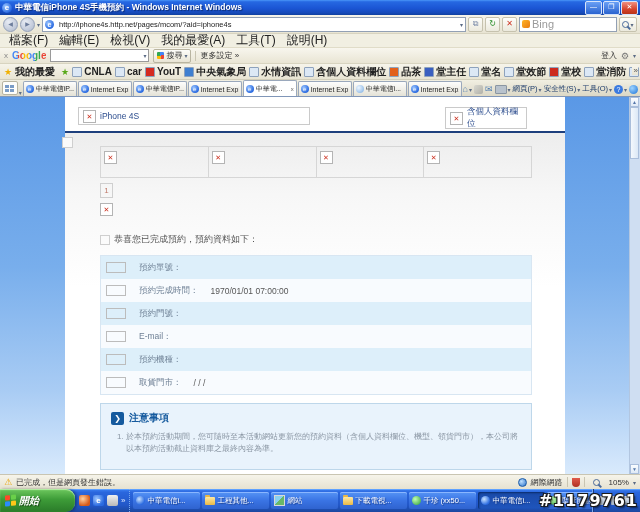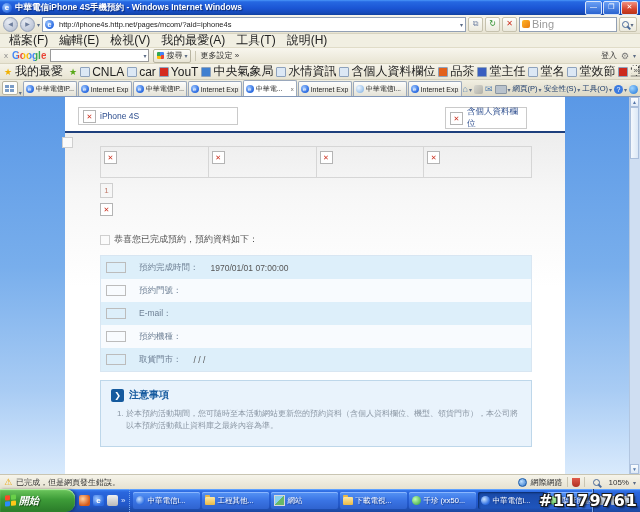--- a/index.html
+++ b/index.html
@@ -42,21 +42,21 @@
   .gmore{font-size:8px;color:#333;}
   .gdiv{width:1px;height:10px;background:#c9c5b2;}
   .gspacer{flex:1;}
   .gsignin{font-size:8px;color:#333;}
   .gear{font-size:9px;color:#777;line-height:10px;}
 
   
   .favbar{height:15px;display:flex;align-items:center;background:linear-gradient(180deg,#f6f4ea,#e8e4d3);padding:0 4px;gap:3px;border-bottom:1px solid #d2ceba;overflow:hidden;position:relative;flex:0 0 auto;}
   .star{color:#f0b000;font-size:9px;}
   .star.green{color:#58a818;}
-  .fav-label{font-size:12px;color:#222;white-space:nowrap;}
+  .fav-label{font-size:10px;color:#222;white-space:nowrap;font-weight:bold;}
   .favdiv{width:1px;height:10px;background:#c9c5b2;}
   .fav-item{display:flex;align-items:center;gap:2px;white-space:nowrap;}
   .fav-icon{width:8px;height:8px;border-radius:1px;border:1px solid #8ea2bc;background:#dce8f5;flex:0 0 auto;}
   .fav-overflow{position:absolute;right:2px;top:2px;font-size:8px;color:#555;background:inherit;padding-left:2px;}
 
   
   .tabbar{height:16px;display:flex;align-items:flex-end;background:linear-gradient(180deg,#f1efe2,#dcd8c6);padding:0 2px;gap:1px;border-bottom:1px solid #8096b8;flex:0 0 auto;}
   .qtab{width:14px;height:12px;border:1px solid #b8b4a0;border-radius:2px;background:#fdfdfa;display:grid;grid-template-columns:4px 4px;grid-gap:1px;justify-content:center;align-content:center;margin-bottom:1px;}
   .qtab span{width:4px;height:3px;background:#7a9cc6;}
   .tab{width:49px;height:14px;border:1px solid #9aa8bc;border-bottom:none;border-radius:2px 2px 0 0;background:linear-gradient(#fdfdfc,#e4e2d6);display:flex;align-items:center;gap:2px;padding:0 2px;overflow:hidden;}
@@ -75,21 +75,21 @@
 
   
   .viewport{flex:1;position:relative;background:linear-gradient(180deg,#5a98e6 0%,#78aeec 45%,#a9ccf4 78%,#d9eafc 100%);overflow:hidden;}
   .vscroll{position:absolute;right:0;top:0;bottom:0;width:10px;background:#cfdef2;border-left:1px solid #b2c6e0;}
   .varrow{position:absolute;left:0;width:9px;height:10px;background:linear-gradient(#fbfdff,#dfe9f6);border:1px solid #aabedb;box-sizing:border-box;text-align:center;font-size:5px;color:#5577aa;line-height:9px;}
   .vthumb{position:absolute;left:0;top:10px;width:9px;height:52px;background:linear-gradient(90deg,#f4f8fd,#dce8f6);border:1px solid #aabedb;box-sizing:border-box;}
 
   .content-col{position:absolute;left:65px;width:500px;top:0;bottom:0;background:#fff;}
   .page-header{height:34px;background:#fff;border-bottom:2px solid #1d3f7d;position:relative;}
   .htab{position:absolute;top:10px;height:18px;border:1px solid #cacaca;background:#fff;display:flex;align-items:center;gap:4px;padding:0 4px;box-sizing:border-box;}
-  .htab.left{left:13px;width:160px;}
+  .htab.left{left:13px;width:232px;}
   .htab.right{right:38px;width:82px;height:22px;top:10px;}
   .htab-label{font-size:8.5px;color:#2c4d8e;}
   .bx{width:11px;height:11px;border:1px solid #b4b4b4;background:#fff;position:relative;flex:0 0 auto;display:inline-block;}
   .bx::before{content:"✕";position:absolute;left:0;top:0;right:0;bottom:0;color:#cc3322;font-size:7px;line-height:11px;text-align:center;font-weight:bold;}
 
   .page-body{position:absolute;top:36px;left:0;right:0;bottom:0;background:linear-gradient(180deg,#ededed 0%,#f7f7f7 18%,#ffffff 45%);}
   .tinybox{position:absolute;left:-3px;top:4px;width:9px;height:9px;border:1px solid #cfcfcf;background:#fafafa;}
   .inner{position:absolute;left:35px;width:432px;top:0;}
   .steps{margin-top:13px;height:30px;border:1px solid #d6d6d6;display:flex;}
   .step{flex:1;border-right:1px solid #d6d6d6;padding:3px;}
@@ -381,20 +381,25 @@
           <div class="pagebox">1</div>
           <span class="bx lonebx"></span>
           <div class="congrats">
             <span class="emptybox"></span>
             <span class="congrats-text">恭喜您已完成預約，預約資料如下：</span>
           </div>
 
           <div class="ftable">
             <div class="frow">
                 <span class="ph"></span>
+                <span class="flabel">預約單號：</span>
+                <span class="fvalue"></span>
+              </div>
+            <div class="frow">
+                <span class="ph"></span>
                 <span class="flabel">預約完成時間：</span>
                 <span class="fvalue">1970/01/01 07:00:00</span>
               </div>
             <div class="frow">
                 <span class="ph"></span>
                 <span class="flabel">預約門號：</span>
                 <span class="fvalue"></span>
               </div>
             <div class="frow">
                 <span class="ph"></span>

